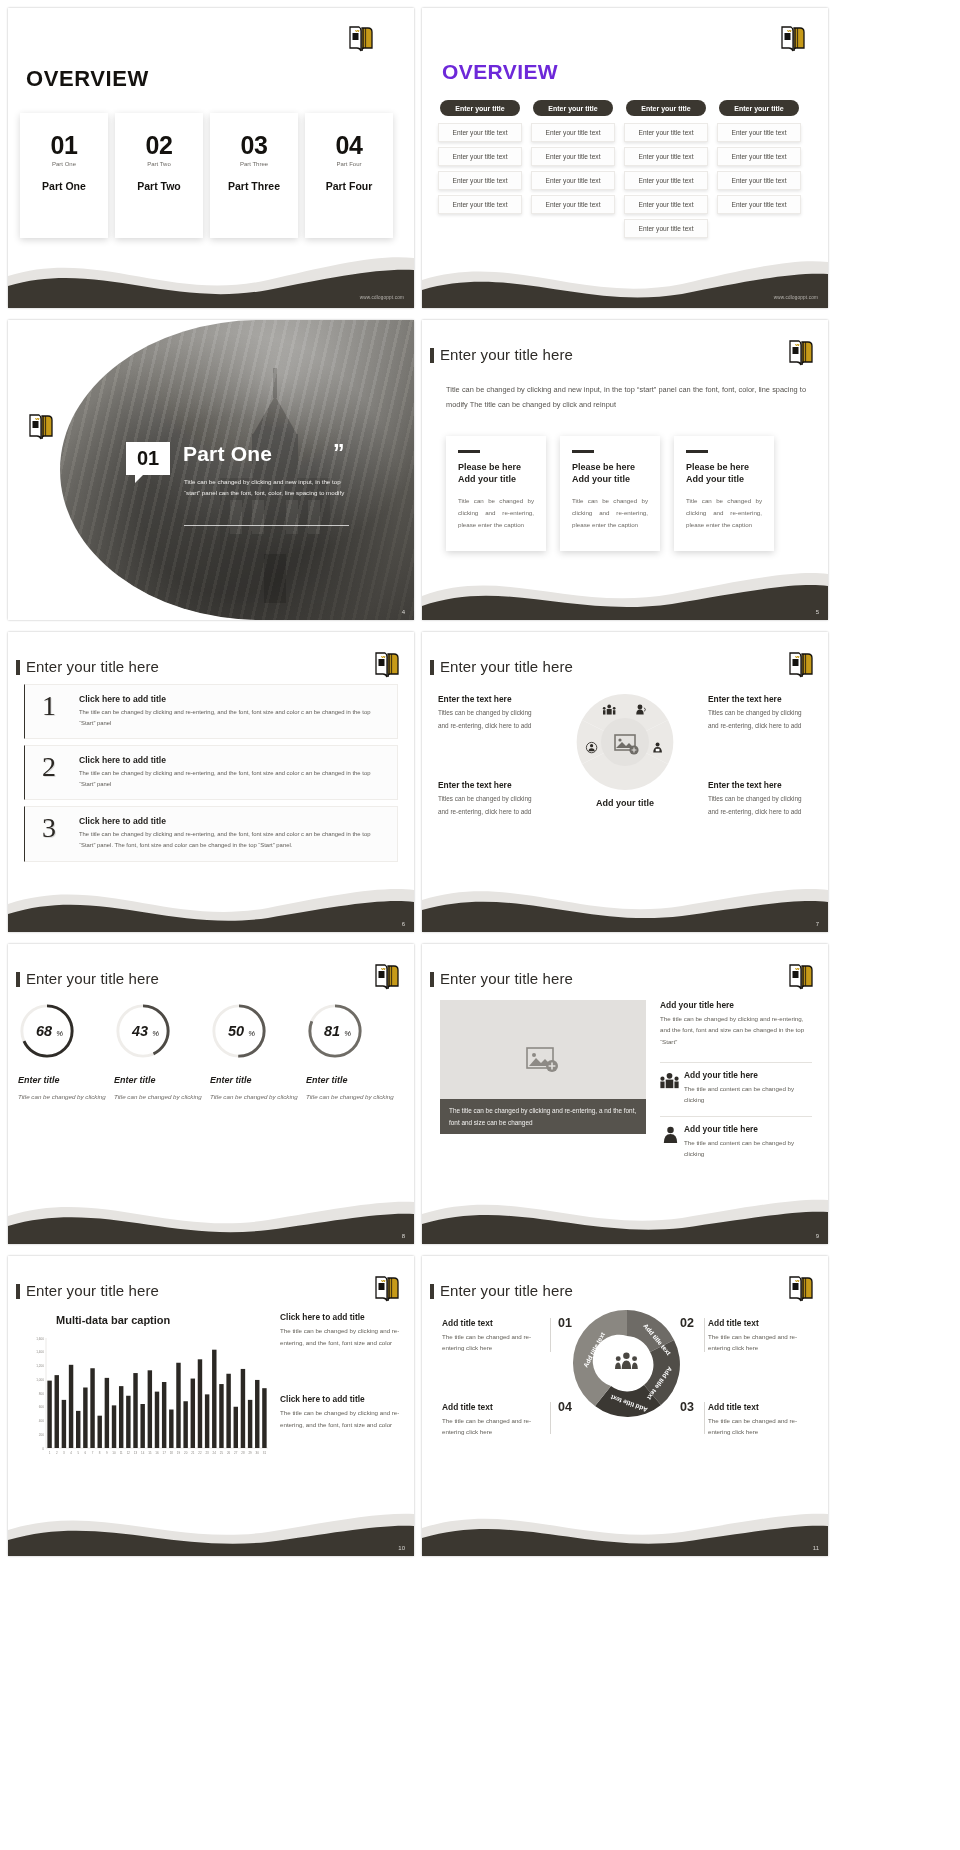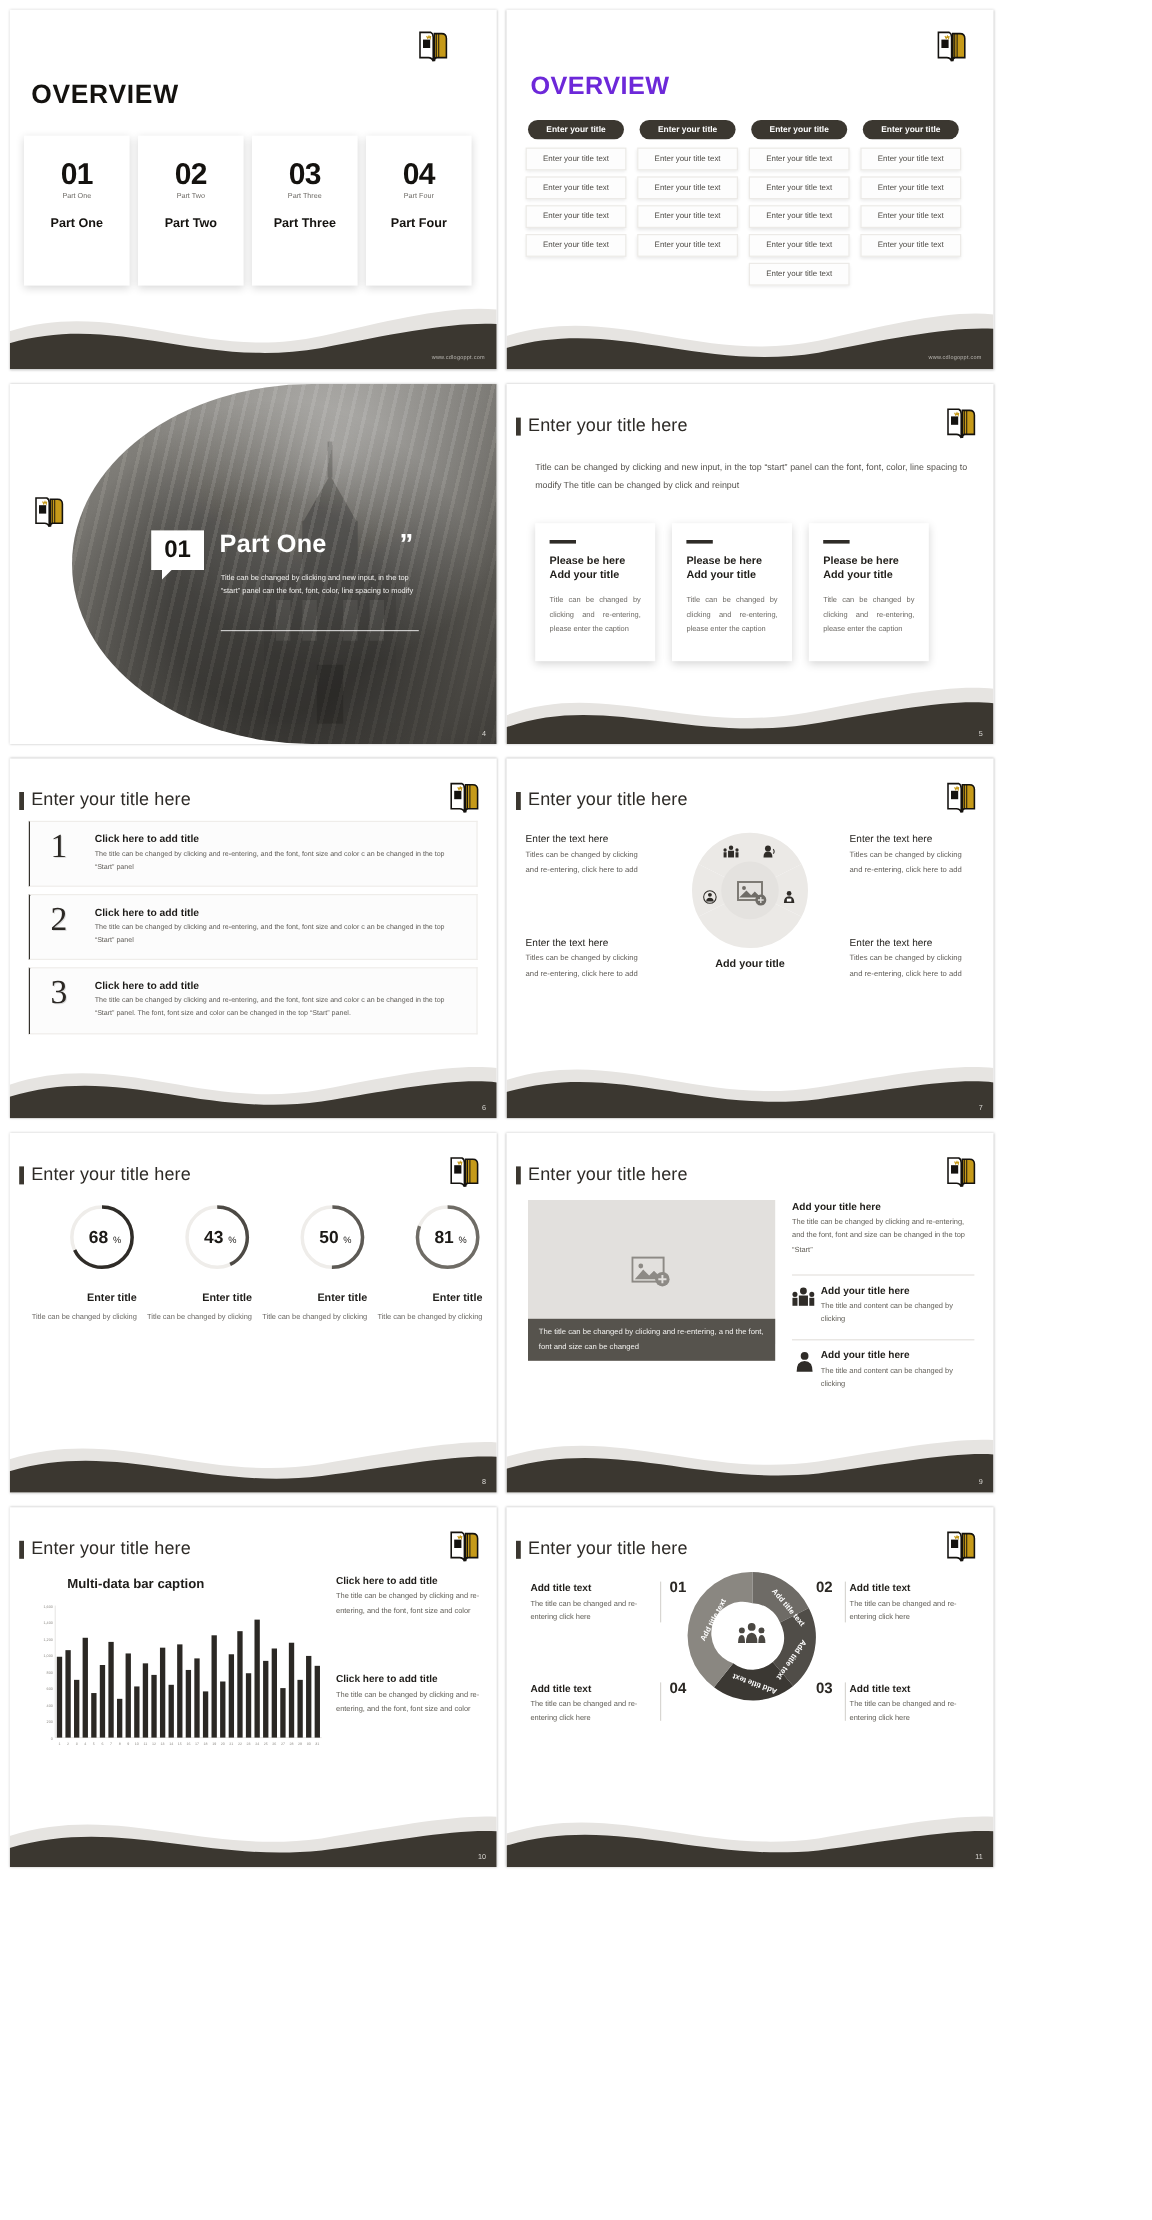--- a/index.html
+++ b/index.html
@@ -142,29 +142,29 @@
     position:absolute; left:17px; top:7px;
     font-family:"Liberation Serif", serif;
     font-size:28px; color:#2b2824; line-height:1;
     text-shadow:1px 1px 0 rgba(0,0,0,.13);
   }
   .s5-t{ font-size:8.6px; font-weight:bold; color:#1f1d1a;}
   .s5-b{ font-size:5.9px; line-height:1.85; color:#5f5c57; margin-top:3px;}
 
   
   .s6-col{ position:absolute; width:104px; }
-  .s6-h{ font-size:8.4px; font-weight:normal; color:#201e1a; }
+  .s6-h{ font-size:8.4px; font-weight:bold; color:#201e1a; }
   .s6-p{ font-size:6.4px; line-height:2.0; color:#605d58; margin-top:3px;}
   .s6-ring{ position:absolute; left:151px; top:58px; width:104px; height:104px;}
   .s6-cap{ position:absolute; left:151px; top:166px; width:104px; text-align:center;
            font-size:9px; font-weight:bold; color:#201e1a;}
 
   
   .s7-wrap{ position:absolute; left:10px; top:58px; display:flex; }
-  .s7-item{ width:96px; text-align:right;}
+  .s7-item{ width:96px; text-align:left;font-style:italic;}
   .s7-ring{ width:58px; height:58px; margin:0 auto;}
   .s7-lab{ font-size:9px; font-weight:bold; color:#1f1d1a; margin-top:11px;}
   .s7-sub{ font-size:6.2px; line-height:1.8; color:#6b6864; margin-top:6px;}
 
   
   .s8-img{
     position:absolute; left:18px; top:56px; width:206px; height:120px;
     background:#e2e0dd; display:flex; align-items:center; justify-content:center;
   }
   .s8-cap{

